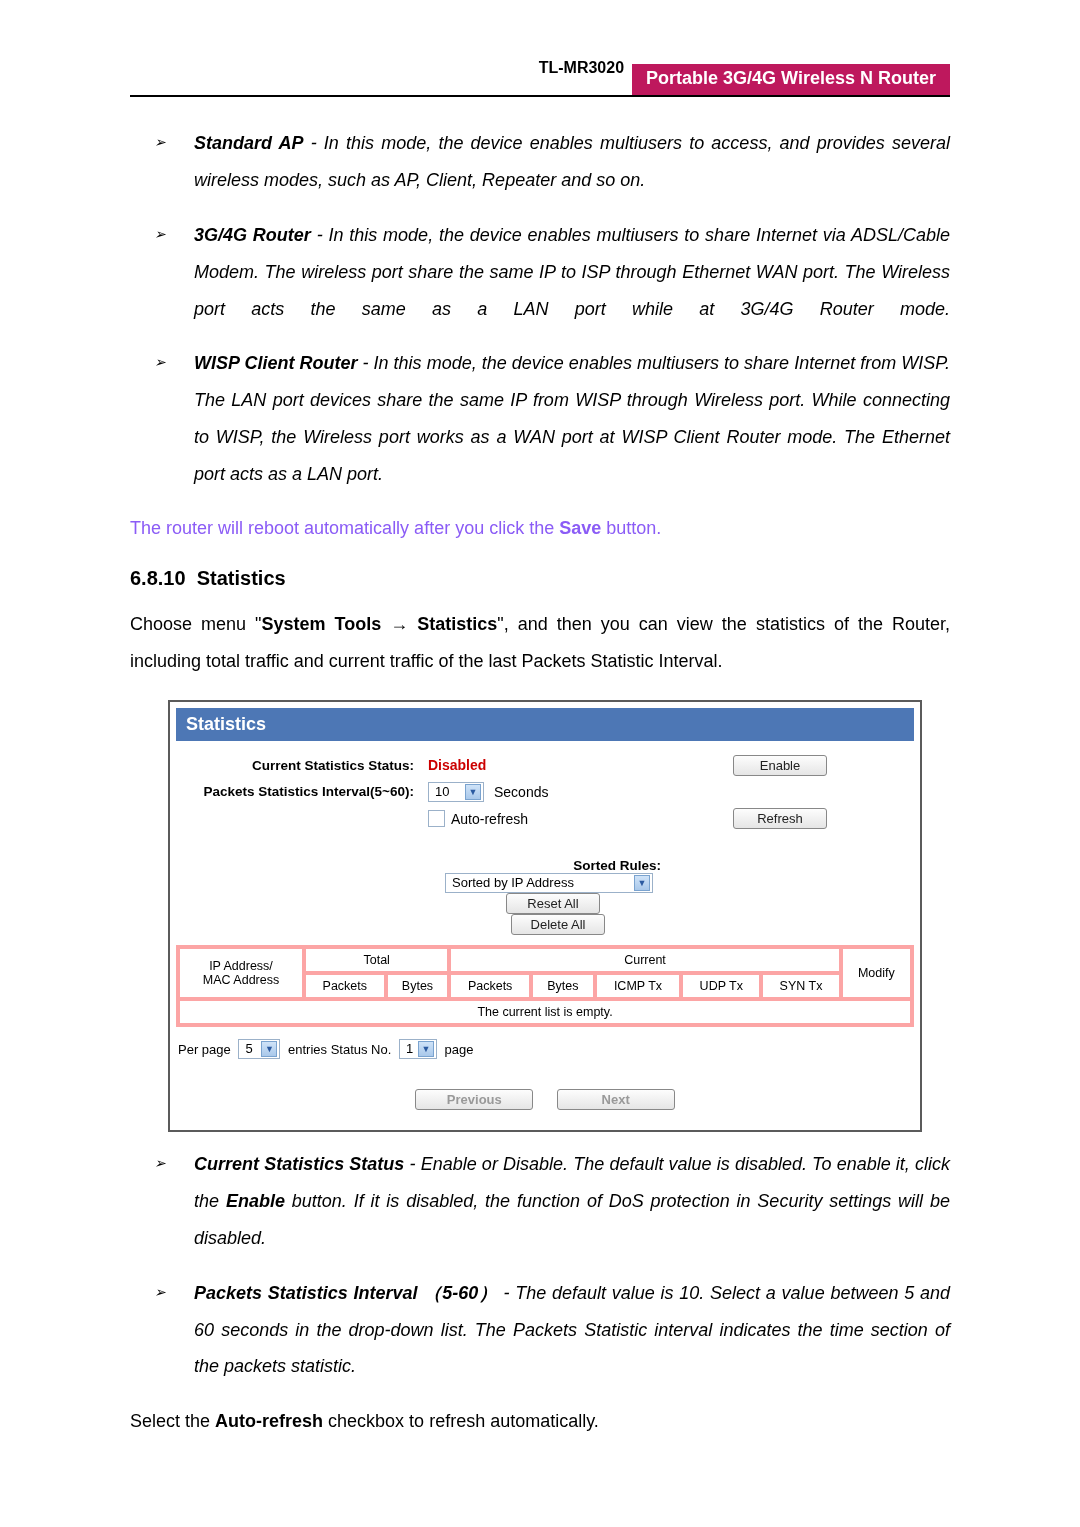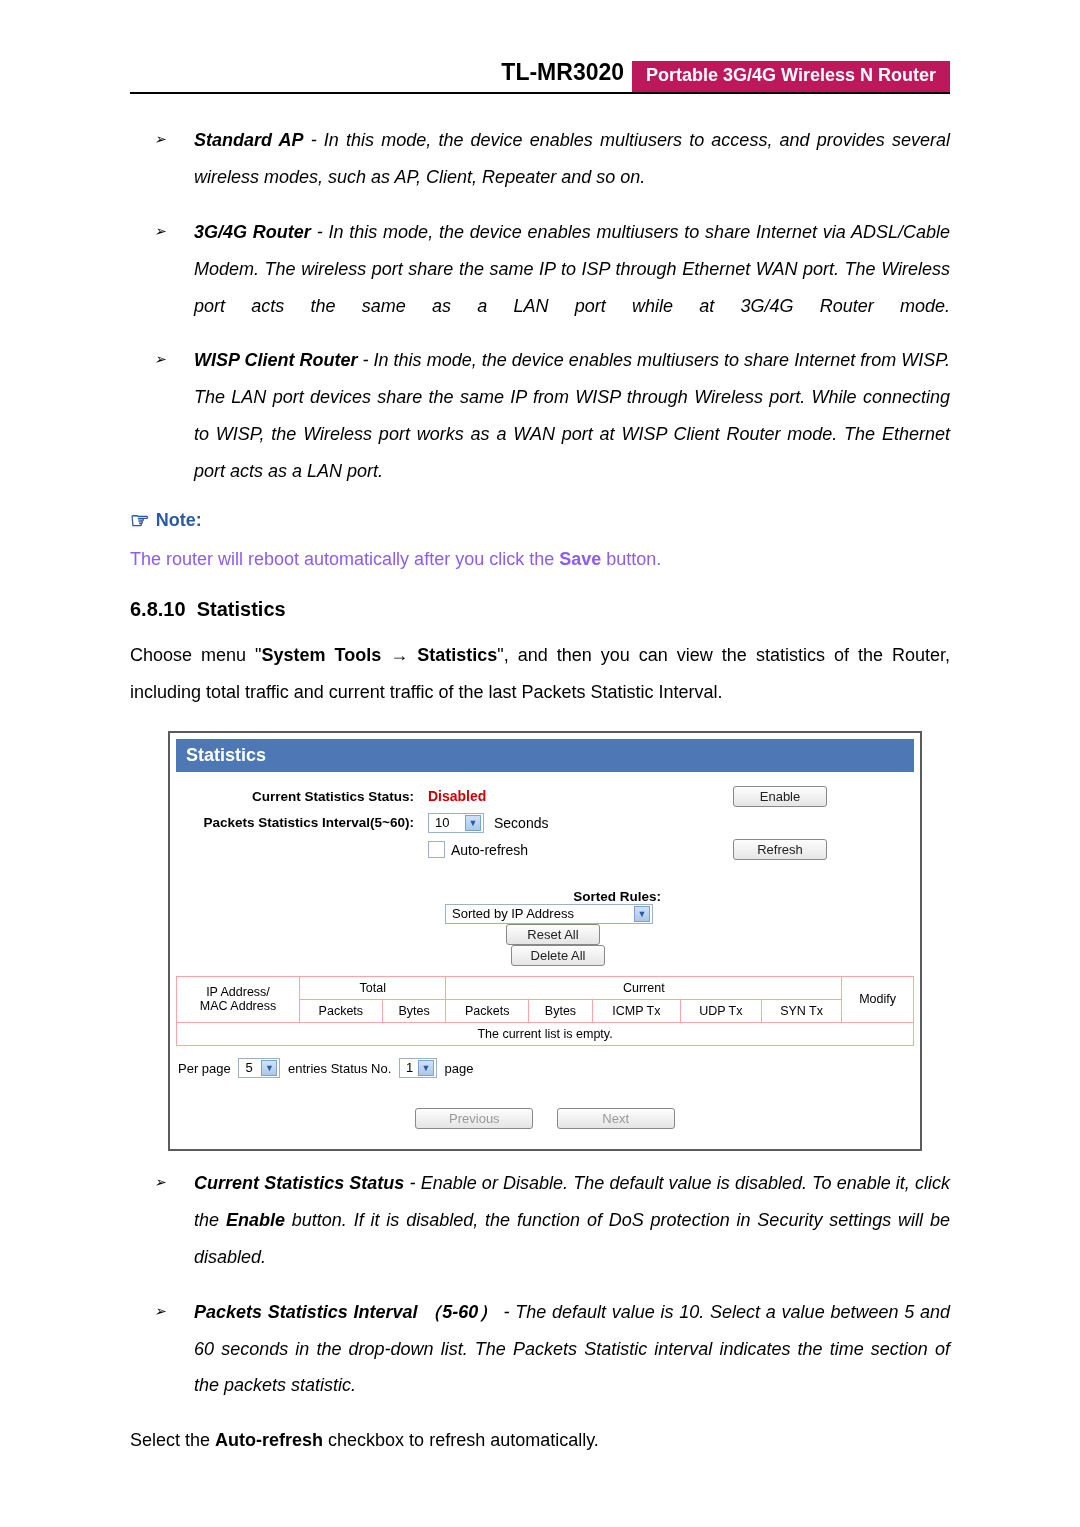--- a/index.html
+++ b/index.html
@@ -17,22 +17,22 @@
   }
   .header-line {
     border-bottom: 2px solid #000;
     margin-bottom: 28px;
     display: flex;
     justify-content: flex-end;
     align-items: flex-end;
   }
   .header-model {
     font-weight: bold;
-    padding: 4px 8px 6px 8px;
-    font-size: 23px;
+    padding: 4px 8px 18px 8px;
+    font-size: 16px;
   }
   .header-title {
     background: #be185d;
     color: #fff;
     font-weight: bold;
     padding: 4px 14px 6px 14px;
     font-size: 18px;
     margin-left: 0;
   }
   ul.modes {
@@ -166,32 +166,33 @@
   }
   .table-wrap {
     margin: 10px 6px 6px 6px;
   }
   table.stat {
     border-collapse: collapse;
     width: 100%;
     font-size: 12.5px;
   }
   table.stat th, table.stat td {
-    border: 1px solid #fca5a5;
+    border: 4px solid #fca5a5;
     padding: 4px 6px;
     text-align: center;
     font-weight: normal;
   }
   .pager-row {
     padding: 6px 8px 24px 8px;
     font-size: 13px;
   }
   .nav-btns {
     text-align: center;
     padding: 6px 0 20px 0;
+    font-weight: bold;
   }
   .figcap {
     text-align: center;
     font-size: 18px;
     margin: 14px 0 26px 0;
   }
 </style>
 </head>
 <body>
 
@@ -209,23 +210,20 @@
     <li style="text-align-last:justify;">
       <span style="text-align-last:left; display:inline;">
       <b>3G/4G Router</b><span> - </span><span>In this mode, the device enables multiusers to share Internet via ADSL/Cable Modem. The wireless port share the same IP to ISP through Ethernet WAN port. The Wireless port acts the same as a LAN port while at 3G/4G Router mode.</span>
       </span>
     </li>
     <li>
       <b>WISP Client Router</b><span> - </span><span>In this mode, the device enables multiusers to share Internet from WISP. The LAN port devices share the same IP from WISP through Wireless port. While connecting to WISP, the Wireless port works as a WAN port at WISP Client Router mode. The Ethernet port acts as a LAN port.</span>
     </li>
   </ul>
 
-  <div class="note-head">
-    <span class="hand">☞</span><span>Note:</span>
-  </div>
   <p class="note-body">
     <span>The router will reboot automatically after you click the </span><b>Save</b><span> button.</span>
   </p>
 
   <div class="section-h">
     <span>6.8.10</span>&nbsp;&nbsp;<span>Statistics</span>
   </div>
   <p class="para">
     <span>Choose menu "</span><b>System Tools</b><span> → </span><b>Statistics</b><span>", and then you can view the statistics of the Router, including total traffic and current traffic of the last Packets Statistic Interval.</span>
   </p>

